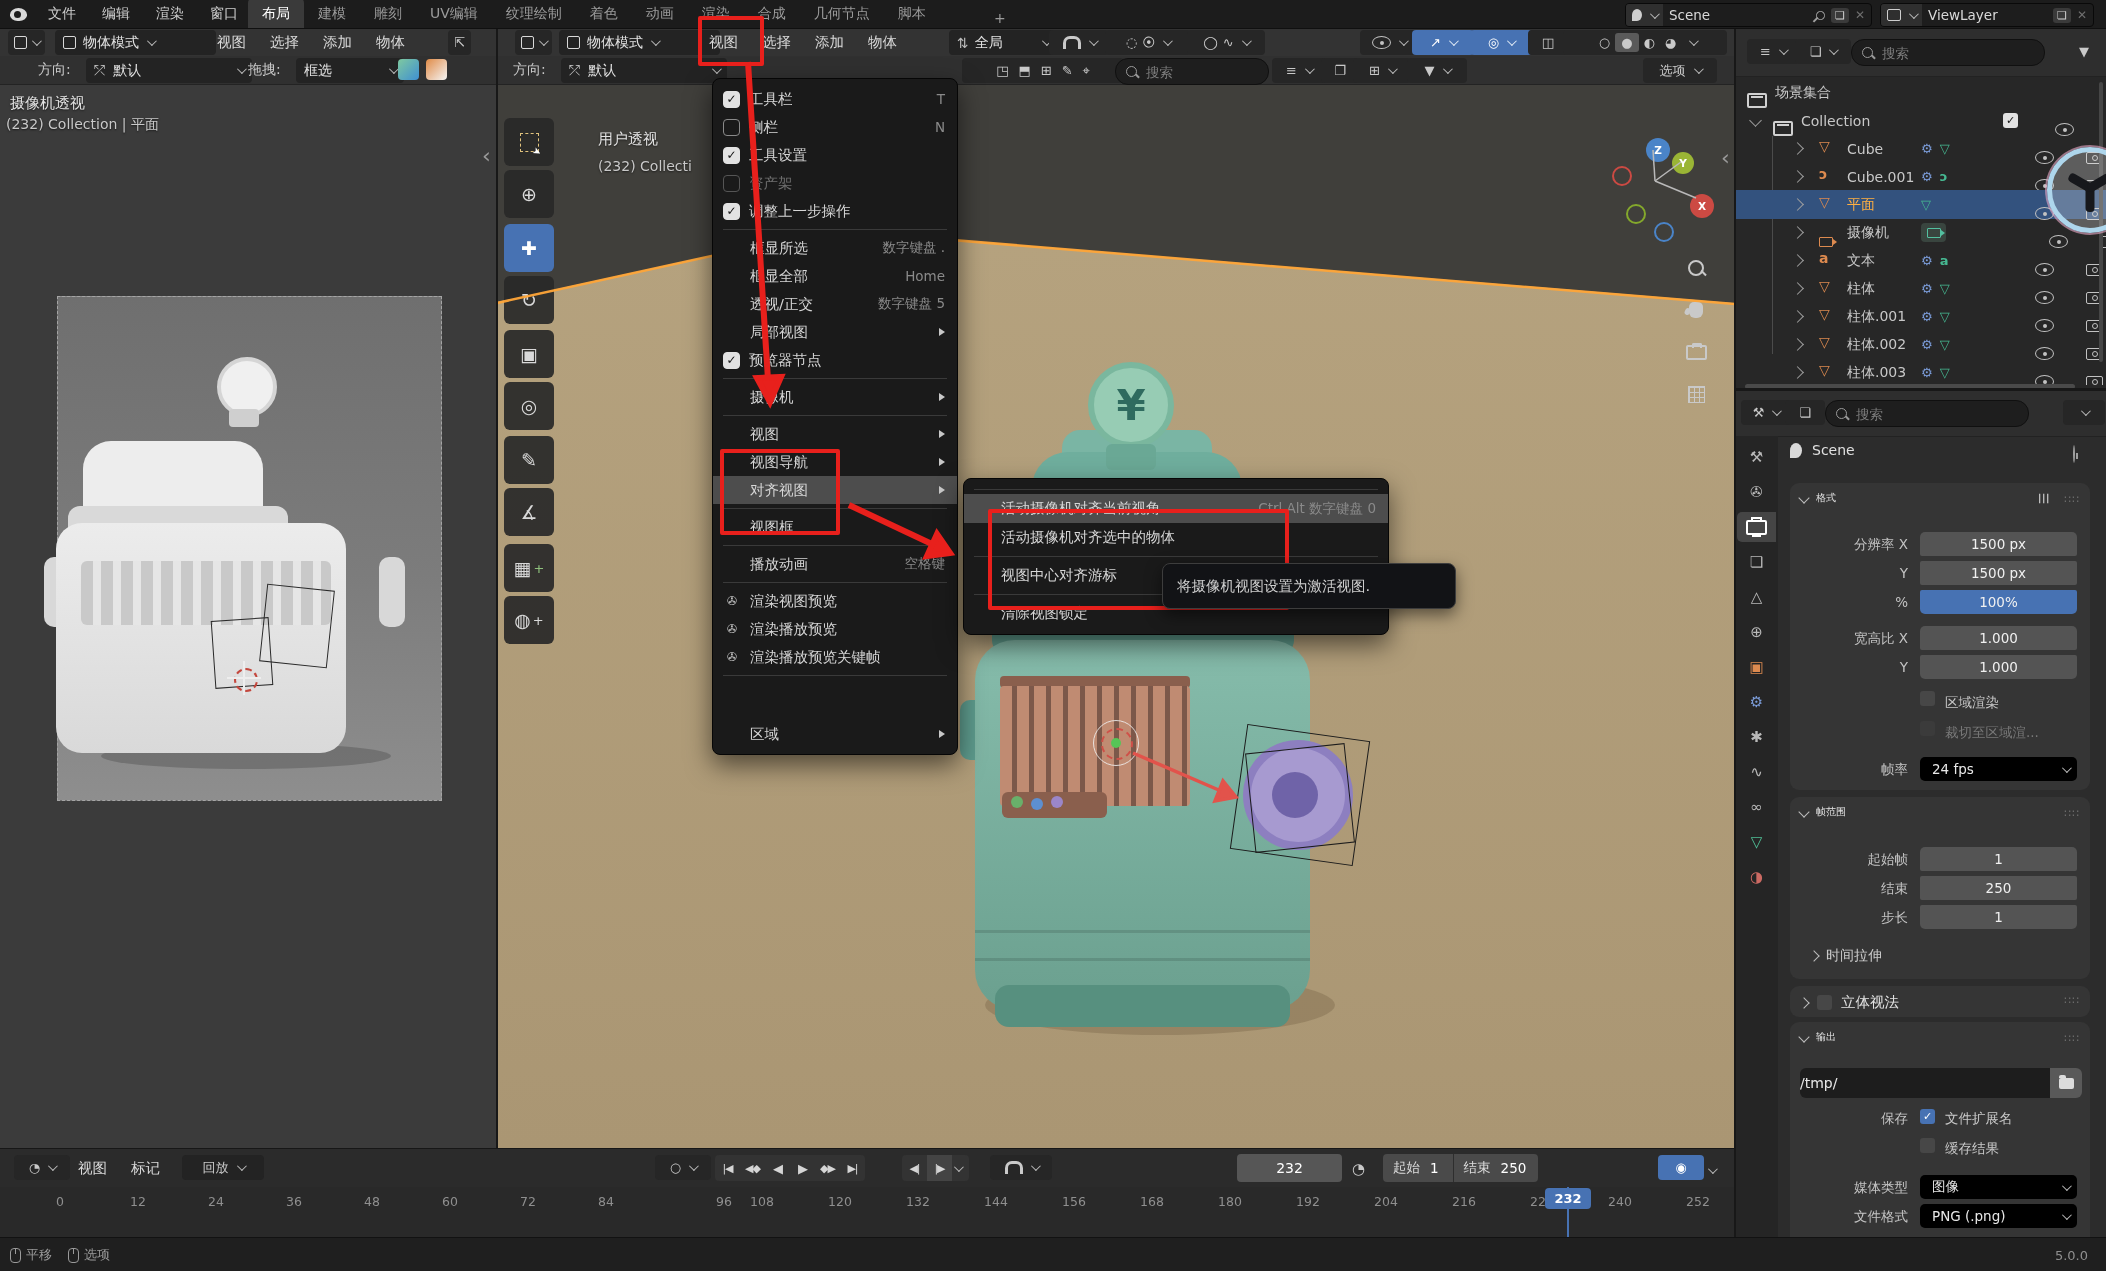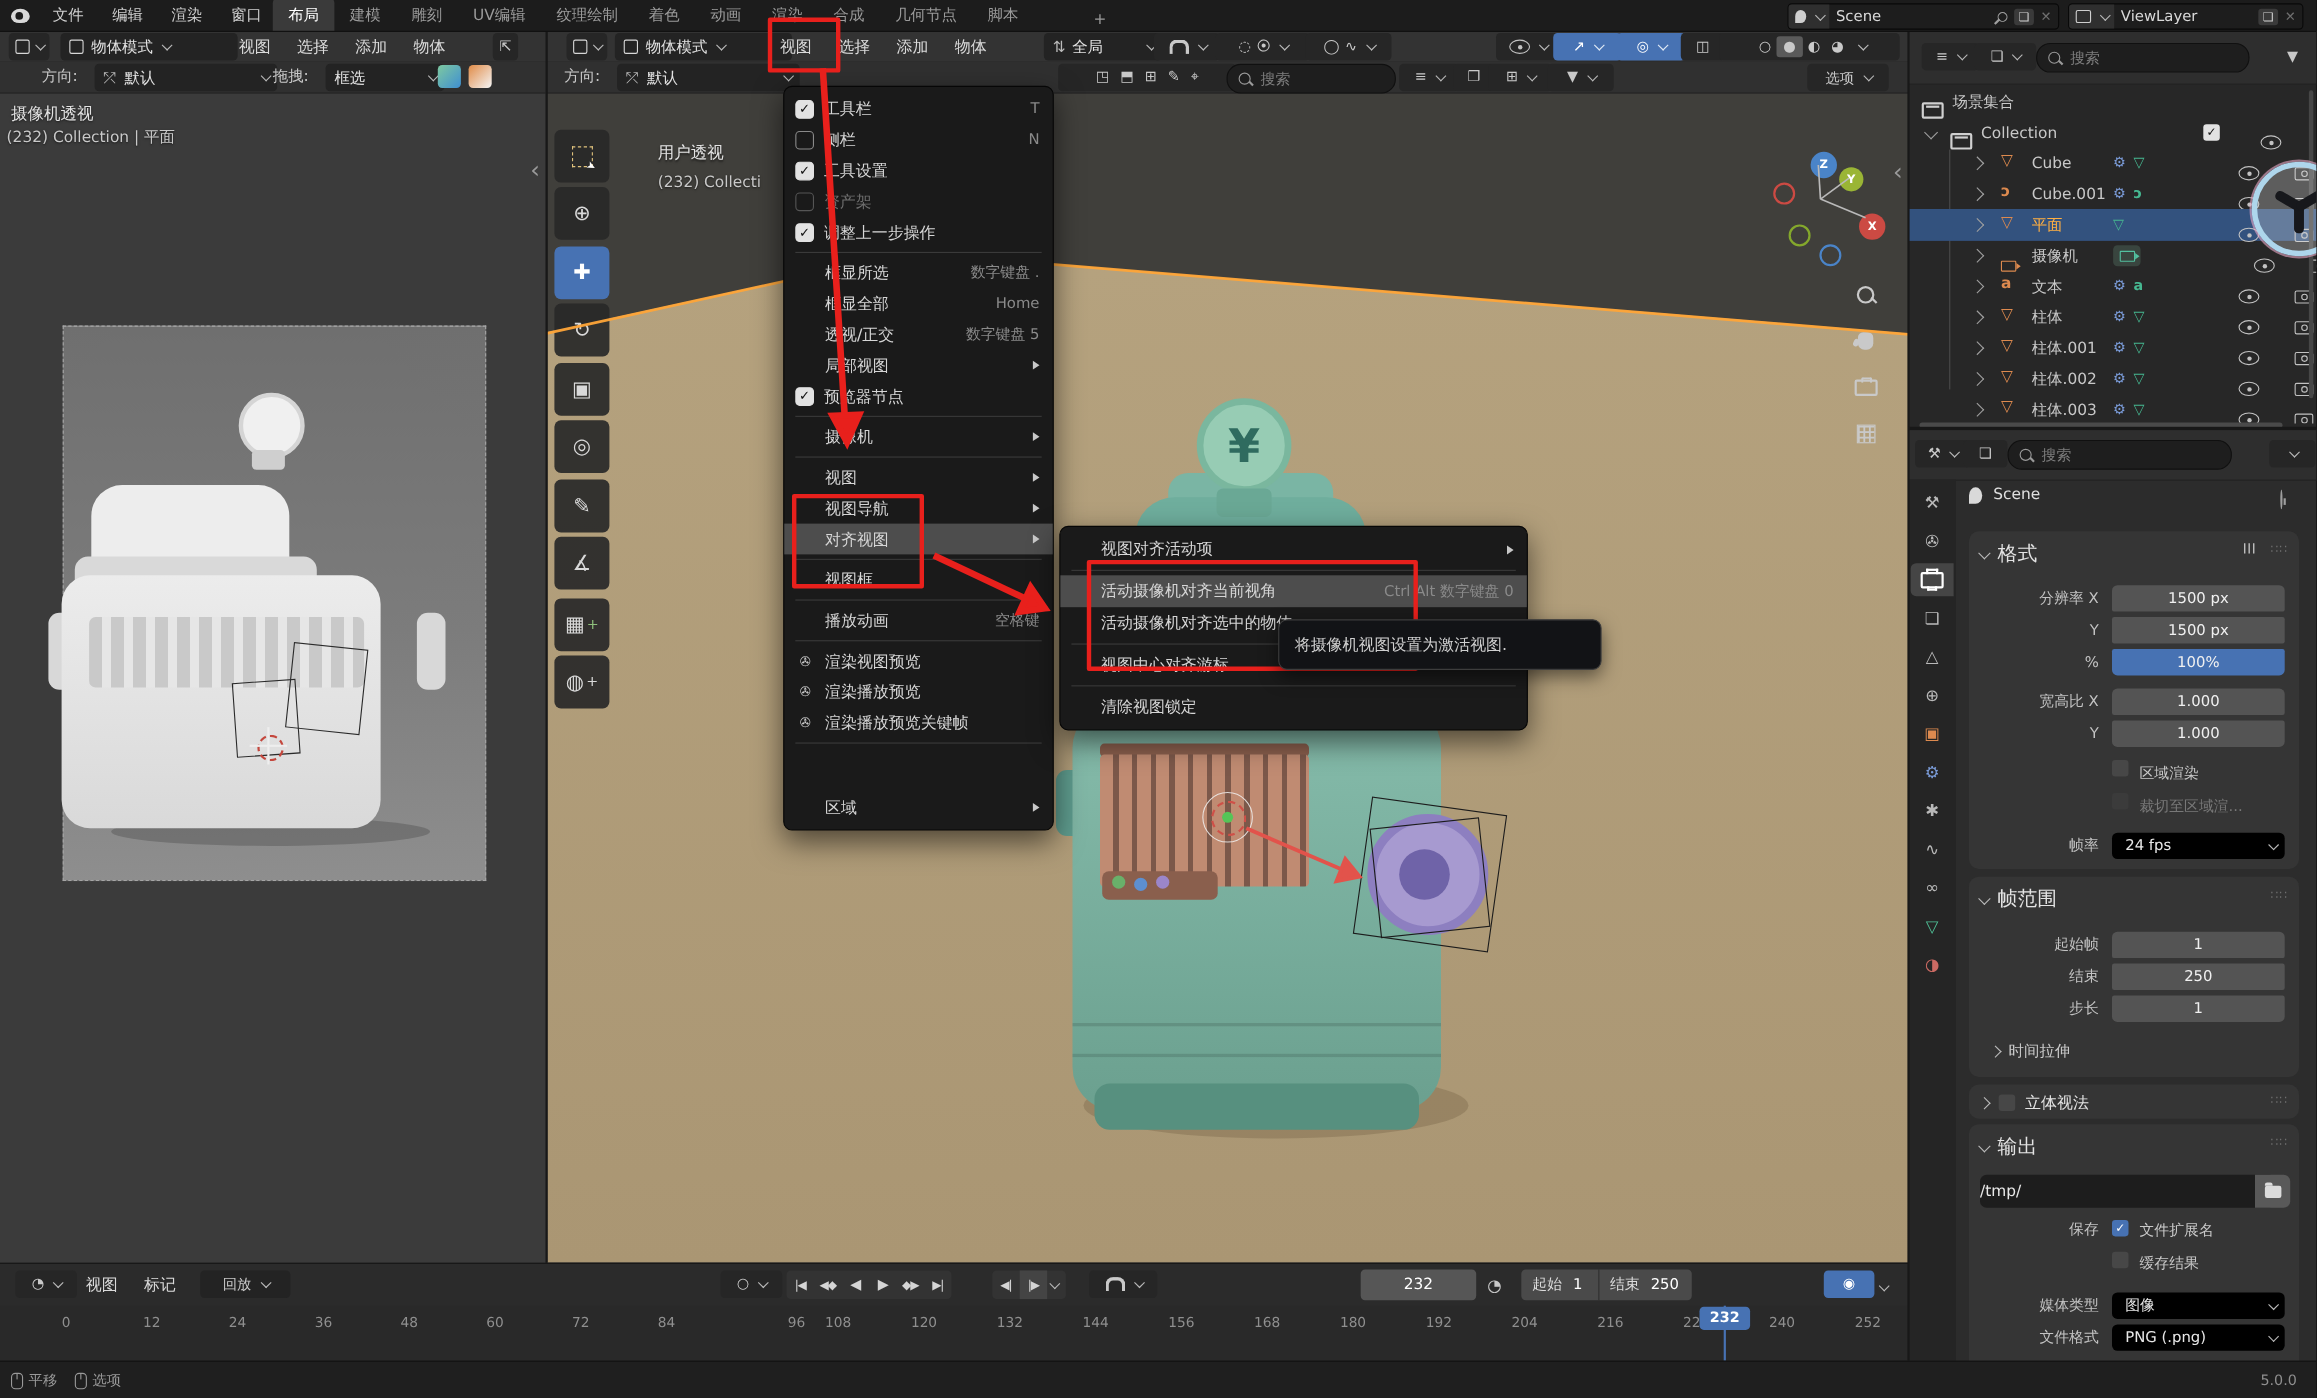--- a/index.html
+++ b/index.html
@@ -110,21 +110,21 @@
   .icon-collection:before{content:"";position:absolute;left:2px;top:1px;right:2px;height:2px;background:#d0d0d0;}
   .badge-cambox{width:25px;height:19px;background:#39453f;border-radius:4px;display:flex;align-items:center;justify-content:center;}
   .oi-cambody{width:12px;height:8px;border:1.6px solid currentColor;border-radius:1px;position:relative;}
   .oi-cambody:before{content:"";position:absolute;right:-5px;top:1px;border-left:4px solid currentColor;border-top:3px solid transparent;border-bottom:3px solid transparent;}
   
   .props{position:absolute;left:1735px;top:390px;width:371px;height:847px;background:#2c2c2c;z-index:5;}
   .ptabstrip{position:absolute;left:0;top:46px;width:43px;height:801px;background:#252525;}
   .ptab{position:absolute;left:2px;width:39px;height:30px;display:flex;align-items:center;justify-content:center;font-size:15px;color:#a8a8a8;}
   .ptab.active{background:#454545;border-radius:5px 0 0 5px;color:#fff;}
   .pcard{position:absolute;left:55px;width:300px;background:#353535;border-radius:9px;}
-  .pcard-h{position:absolute;left:10px;top:8px;display:flex;align-items:center;color:#e3e3e3;font-size:18px;gap:8px;}
+  .pcard-h{position:absolute;left:10px;top:8px;display:flex;align-items:center;color:#e3e3e3;font-size:10px;gap:8px;}
   .grip{position:absolute;right:10px;top:10px;color:#6f6f6f;font-size:11px;letter-spacing:1px;}
   .plabel{position:absolute;left:0;width:118px;text-align:right;color:#c3c3c3;font-size:13.5px;line-height:24px;}
   .pfield{position:absolute;left:130px;width:157px;height:24px;background:#545454;border-radius:5px;color:#f0f0f0;font-size:13.5px;display:flex;align-items:center;justify-content:center;}
   .pfield.slider{background:#4772b3;}
   .pdrop{position:absolute;left:130px;width:157px;height:24px;background:#000000;border-radius:5px;color:#e8e8e8;font-size:13.5px;display:flex;align-items:center;padding:0 8px 0 12px;box-sizing:border-box;}
   .pdrop .cv{margin-left:auto;}
   .pcheck{position:absolute;left:130px;width:15px;height:15px;background:#474747;border-radius:3px;}
   .pcheck.on{background:#4772b3;color:#fff;font-size:11px;display:flex;align-items:center;justify-content:center;}
   .pchecklabel{position:absolute;left:155px;color:#c9c9c9;font-size:13.5px;}
   .caret-r{width:7px;height:7px;border-right:1.6px solid #bdbdbd;border-bottom:1.6px solid #bdbdbd;transform:rotate(-45deg);}
@@ -836,25 +836,20 @@
         <div class="menu-item" style="height: 28px; margin-top: 44px;">
           <span class="mi-icon"></span>
           <span class="mi-label">区域</span>
           <span class="tri-r"></span>
         </div>
       </div>
   </div>
 
   <div class="menu-panel" id="align-sub" style="left:963px;top:478px;width:424px;">
     <div id="align-sub-items">
-        <div class="menu-item" style="height: 29px;">
-          <span class="mi-icon"></span>
-          <span class="mi-label">视图对齐活动项</span>
-          <span class="tri-r"></span>
-        </div>
         <div class="menu-sep"></div>
         <div class="menu-item hl" style="height: 29px;">
           <span class="mi-icon"></span>
           <span class="mi-label">活动摄像机对齐当前视角</span>
           <span class="mi-sc">Ctrl Alt 数字键盘 0</span>
         </div>
         <div class="menu-item" style="height: 29px;">
           <span class="mi-icon"></span>
           <span class="mi-label">活动摄像机对齐选中的物体</span>
         </div>

